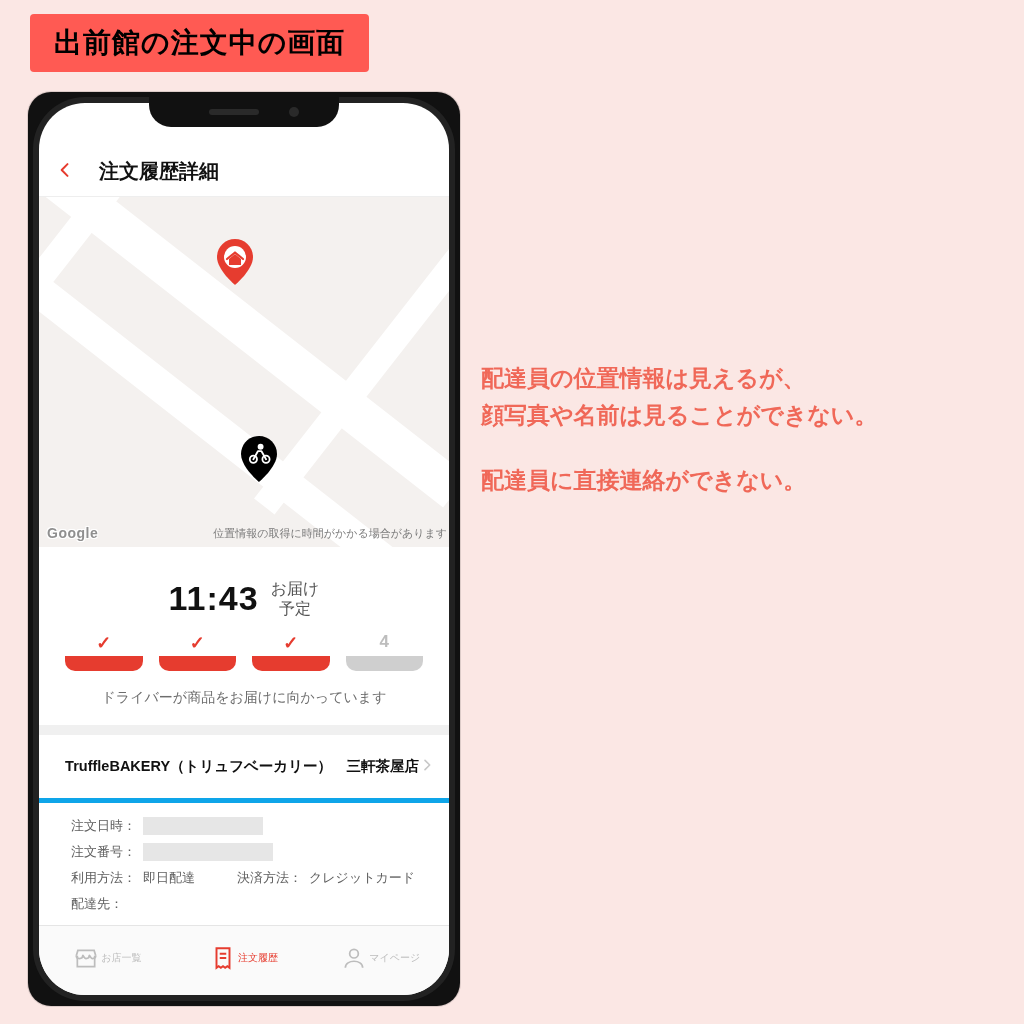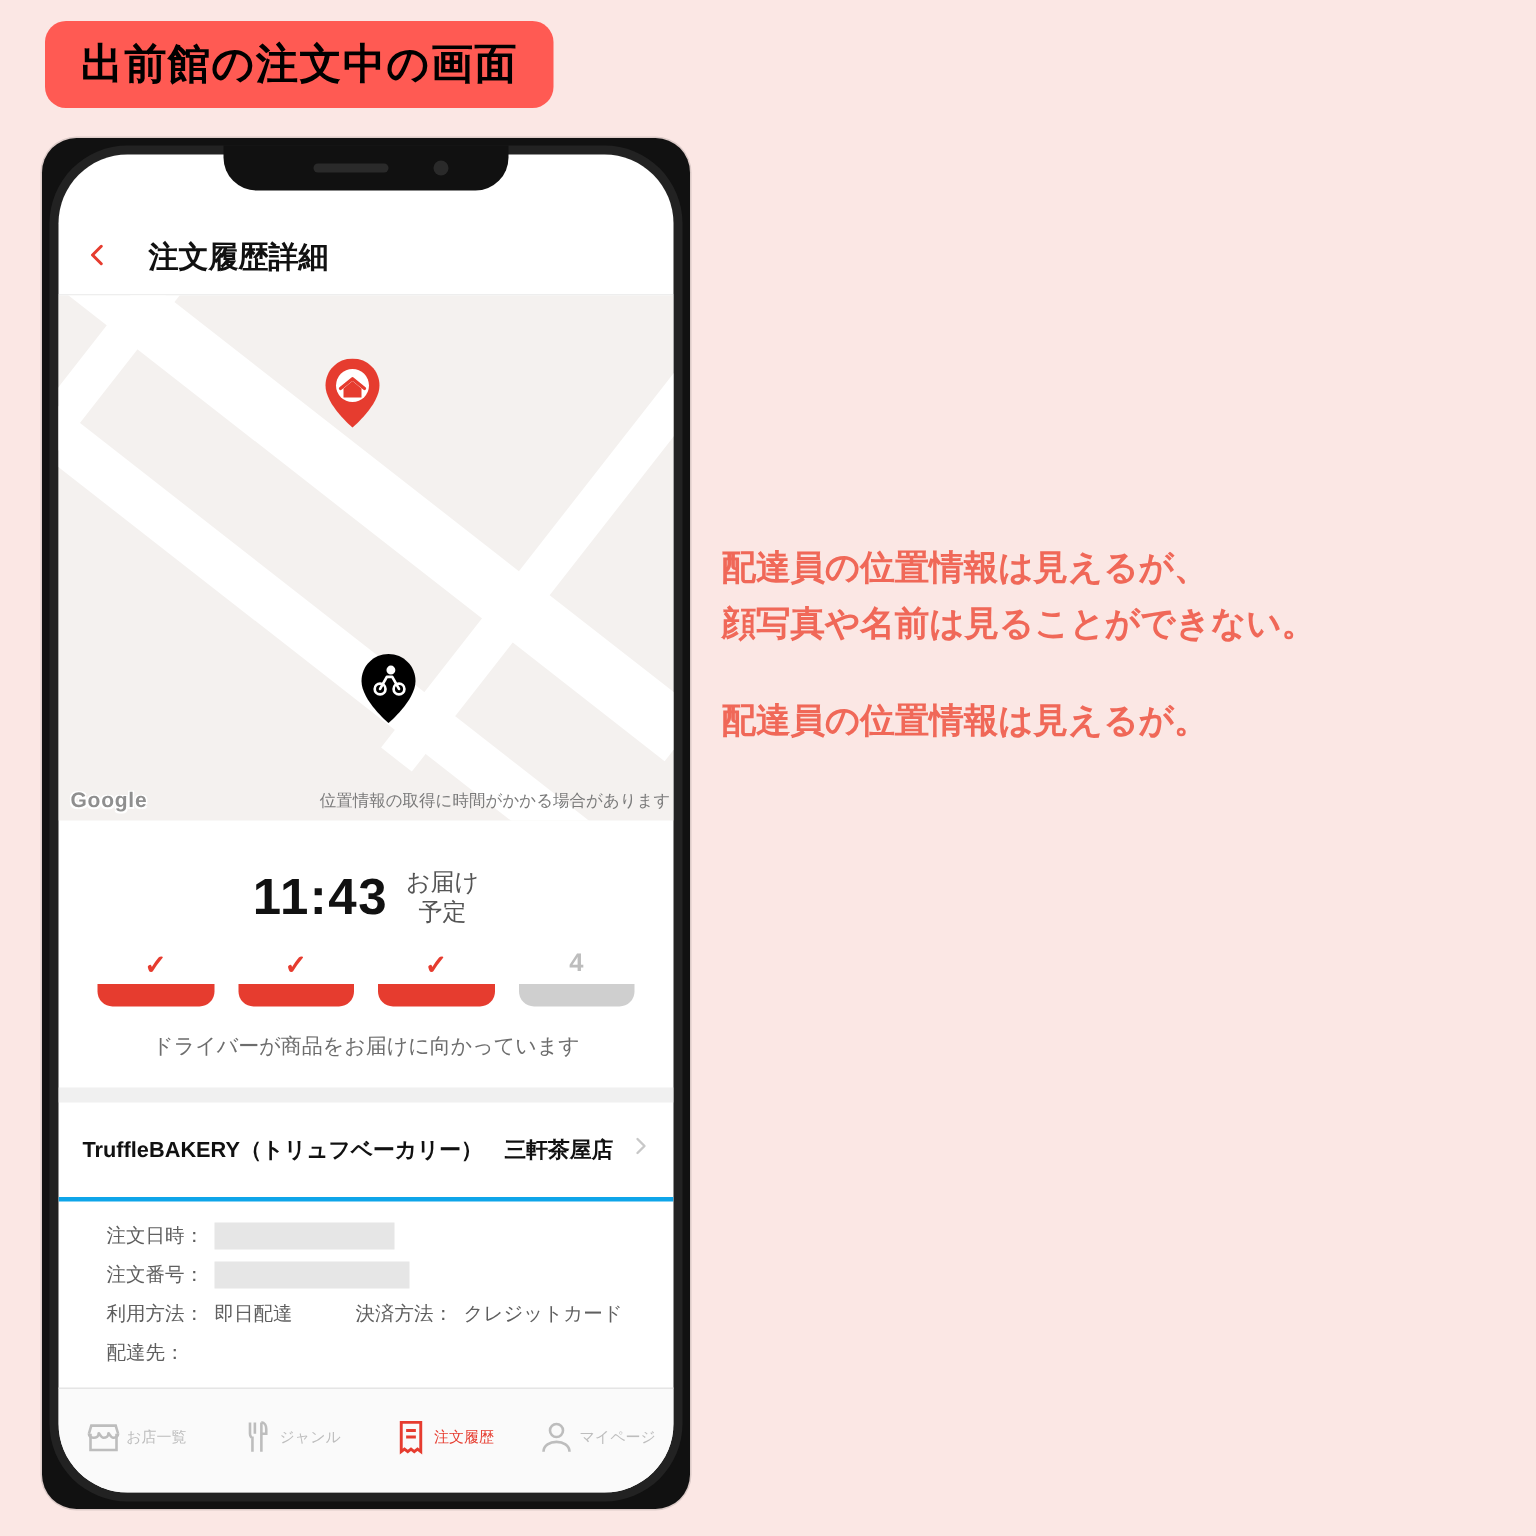--- a/index.html
+++ b/index.html
@@ -15,21 +15,21 @@
   
   .title-chip {
     position: absolute;
     top: 14px;
     left: 30px;
     background: #ff5a53;
     color: #000;
     font-weight: 900;
     font-size: 28px;
     padding: 10px 24px;
-    border-radius: 14px;
+    border-radius: 4px;
     letter-spacing: 1px;
   }
 
   
   .side-text {
     position: absolute;
     left: 481px;
     top: 360px;
     color: #f06858;
     font-weight: 800;
@@ -158,23 +158,23 @@
   .tray.gray { background: #cfcfcf; }
 
   .status-text { margin-top: 18px; font-size: 14px; color: #6d6d6d; }
 
   .divider { height: 10px; background: #f0f0f0; }
 
   
   .store-row {
     display: flex;
     align-items: center;
-    justify-content: space-between;
+    justify-content: flex-end;
     padding: 20px 14px 20px 16px;
-    border-bottom: 3px solid #0ea5e9;
+    border-bottom: 5px solid #0ea5e9;
   }
   .store-name { font-weight: 800; font-size: 14.5px; color: #111; }
   .chevron-right { color: #c8c8c8; font-size: 20px; }
 
   
   .details { padding: 10px 32px 6px; font-size: 13px; color: #5f5f5f; }
   .drow { display:flex; align-items:center; min-height: 26px; }
   .dlabel { width: 72px; flex: none; }
   .dval {}
   .mask { display:inline-block; height: 18px; background:#e6e6e6; vertical-align: middle; }
@@ -196,21 +196,21 @@
   .tab svg { width: 26px; height: 26px; }
 </style>
 </head>
 <body>
 
 <div class="title-chip">出前館の注文中の画面</div>
 
 <div class="side-text">
   <div>配達員の位置情報は見えるが、</div>
   <div>顔写真や名前は見ることができない。</div>
-  <div class="side-block2">配達員の位置情報は見えるが。</div>
+  <div class="side-block2">配達員に直接連絡ができない。</div>
 </div>
 
 <div class="phone">
   <div class="phone-inner">
     <div class="notch"></div>
     <div class="screen">
 
       <div class="app-header">
         <div class="back-chevron">
           <svg viewBox="0 0 24 24" width="20" height="20" fill="none" stroke="#e63c2f" stroke-width="2.4" stroke-linecap="round" stroke-linejoin="round">
@@ -320,27 +320,20 @@
 
       <div class="tabbar">
         <div class="tab">
           <svg viewBox="0 0 24 24" fill="none" stroke="#bdbdbd" stroke-width="1.6">
             <path d="M4 10V20h16V10"></path>
             <path d="M3 10l1.5-5h15L21 10"></path>
             <path d="M3 10c0 1.5 1.3 2.5 3 2.5s3-1 3-2.5 1.3 2.5 3 2.5 3-1 3-2.5 1.3 2.5 3 2.5 3-1 3-2.5"></path>
           </svg>
           <span>お店一覧</span>
         </div>
-        <div class="tab">
-          <svg viewBox="0 0 24 24" fill="none" stroke="#bdbdbd" stroke-width="1.6">
-            <path d="M8 3v7M11 3v7M8 10c0 1.5 1 2.5 1.5 2.5V21"></path>
-            <path d="M15 3v18M15 3c2 0 3 2 3 4v3h-3"></path>
-          </svg>
-          <span>ジャンル</span>
-        </div>
         <div class="tab active">
           <svg viewBox="0 0 24 24" fill="none" stroke="#e63c2f" stroke-width="1.8">
             <path d="M6 3h12v18l-2-1.5-2 1.5-2-1.5-2 1.5-2-1.5-2 1.5V3z"></path>
             <path d="M9 8h6M9 12h6"></path>
           </svg>
           <span>注文履歴</span>
         </div>
         <div class="tab">
           <svg viewBox="0 0 24 24" fill="none" stroke="#bdbdbd" stroke-width="1.6">
             <circle cx="12" cy="8" r="4"></circle>

